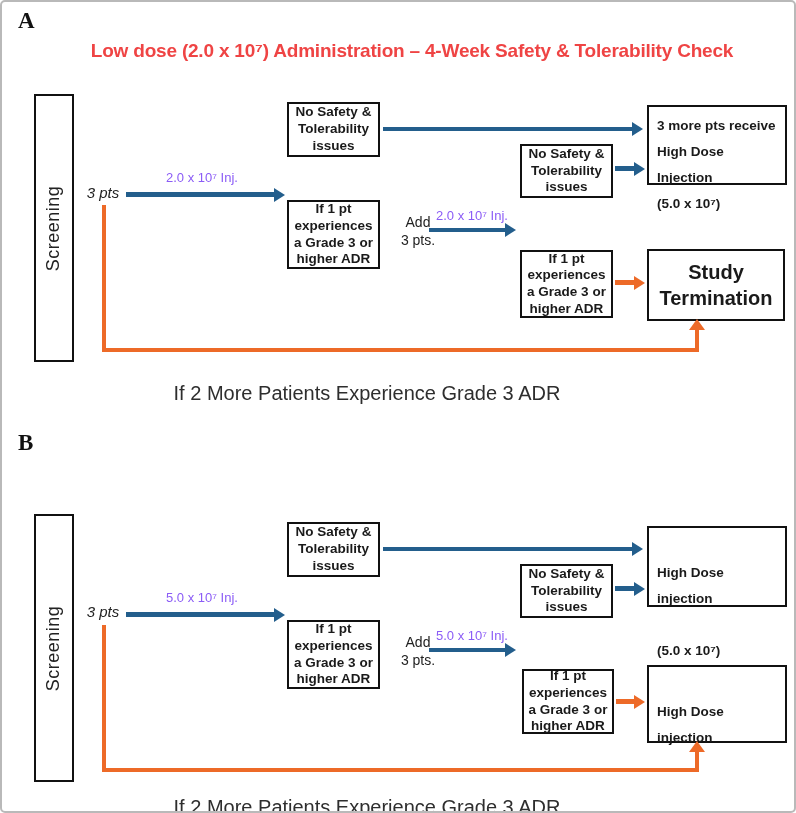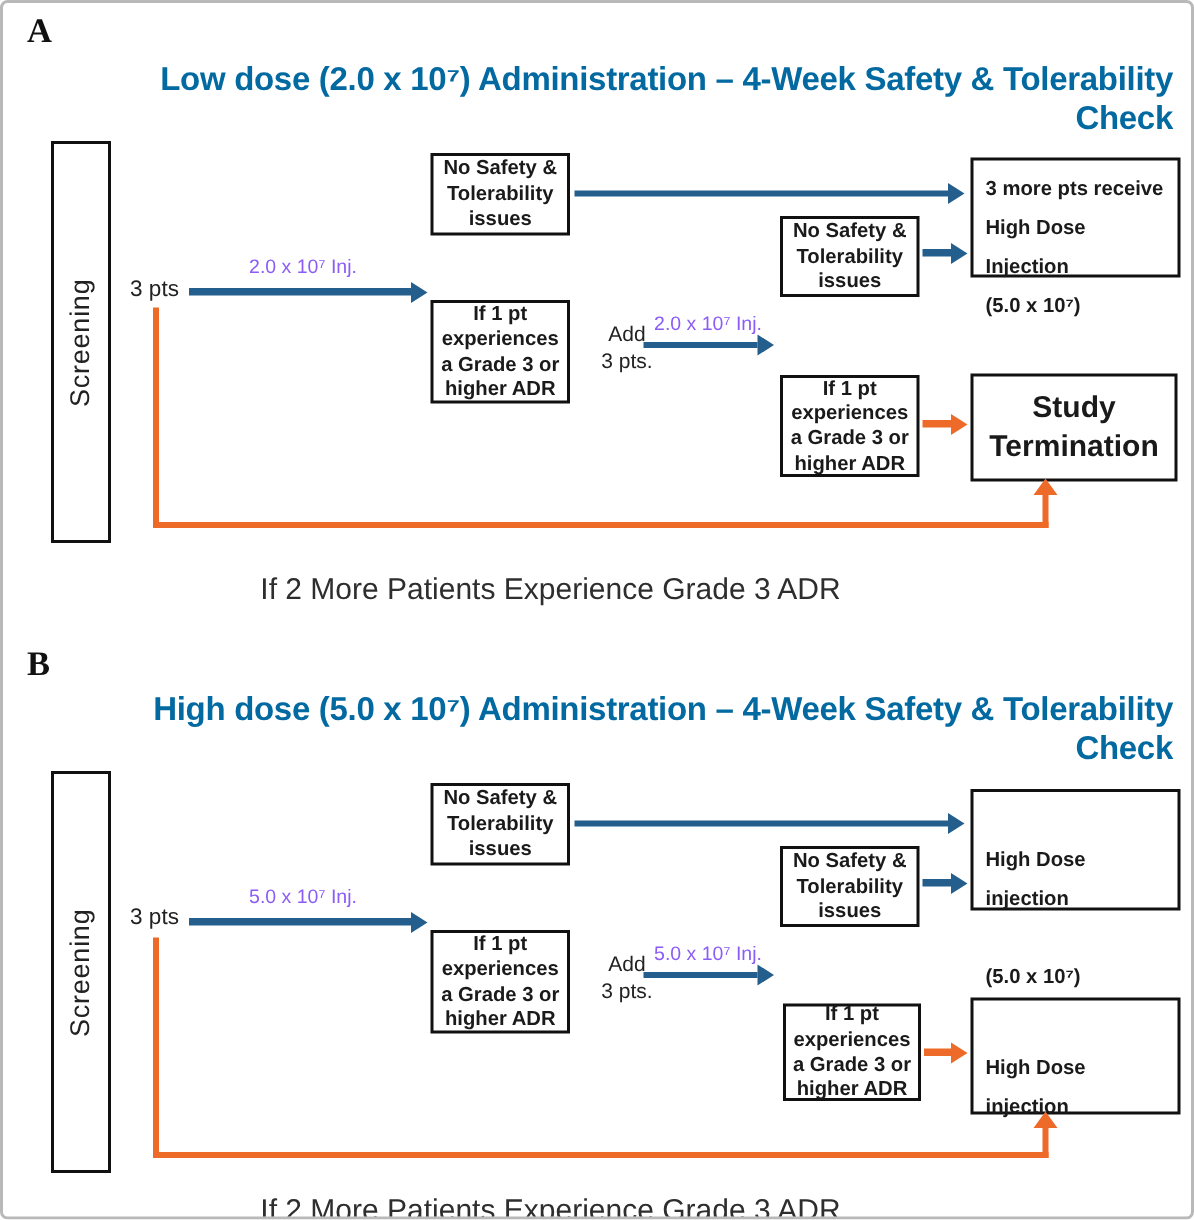--- a/index.html
+++ b/index.html
@@ -8,22 +8,22 @@
   #figure {
     position:relative; width:796px; height:813px; background:#fff;
     border:2px solid #b9b9b9; border-radius:5px; overflow:hidden;
     color:var(--ink);
   }
   .panel-label {
     position:absolute; font-family:"Liberation Serif", serif;
     font-weight:bold; font-size:23px; color:#111;
   }
   .title {
-    position:absolute; left:40px; width:740px; text-align:right;
-    font-weight:bold; font-size:22px; color:#0369a1; letter-spacing:-0.2px;
+    position:absolute; left:40px; width:740px; text-align:center;
+    font-weight:bold; font-size:19px; color:#ef4444; letter-spacing:-0.2px;
   }
   .screening {
     position:absolute; left:32px; width:40px; height:268px;
     border:2.5px solid #111; background:#fff;
     display:flex; align-items:center; justify-content:center;
   }
   .screening span {
     transform:rotate(-90deg); white-space:nowrap;
     font-size:18px; color:#222; letter-spacing:0.5px;
   }
@@ -34,21 +34,21 @@
     line-height:1.24; white-space:pre-line; color:#1a1a1a;
   }
   .rbox {
     display:block; text-align:left; padding:6px 8px;
     line-height:26px; white-space:pre-line;
   }
   .rbox .part2 { font-size:16.5px; }
   .term-box { font-size:20px; line-height:1.3; }
   .txt { position:absolute; color:#222; }
   .small-label { font-size:13px; color:#8b5cf6; text-align:center; }
-  .pts { font-size:15px; text-align:center; }
+  .pts { font-size:15px; text-align:center;font-style:italic; }
   .add-label { font-size:14px; line-height:1.3; white-space:pre-line; text-align:center; }
   .caption { position:absolute; left:0; width:730px; text-align:center;
     font-size:20px; color:#2e2e2e;margin-top:16px; }
   
   .arrow-h { position:absolute; background:currentColor; height:4px; }
   .arrow-h::after {
     content:""; position:absolute; right:-11px; top:50%; transform:translateY(-50%);
     border-top:7px solid transparent; border-bottom:7px solid transparent;
     border-left:11px solid currentColor;
   }
@@ -118,21 +118,20 @@
 Termination</div>
 
   <div class="seg-v orange" style="left:100px; top:203px; height:147px;"></div>
   <div class="seg-h orange" style="left:100px; top:346px; width:597px;"></div>
   <div class="seg-v orange seg-v-up" style="left:693px; top:327px; height:23px;"></div>
 
   <div class="caption" style="top:364px;">If 2 More Patients Experience Grade 3 ADR</div>
 
   <div class="panel-label" style="left:16px; top:428px;">B</div>
 
-  <div class="title" style="top:458px;">High dose (5.0 x 10⁷) Administration – 4-Week Safety &amp; Tolerability Check</div>
 
   <div class="screening" style="top:512px;">
     <span>Screening</span>
   </div>
 
   <div class="txt pts" style="left:78px; top:601px; width:46px;">3 pts</div>
 
   <div class="txt small-label" style="left:130px; top:588px; width:140px;">5.0 x 10⁷ Inj.</div>
   <div class="arrow-h blue thick" style="left:124px; top:610px; width:148px;"></div>
 

